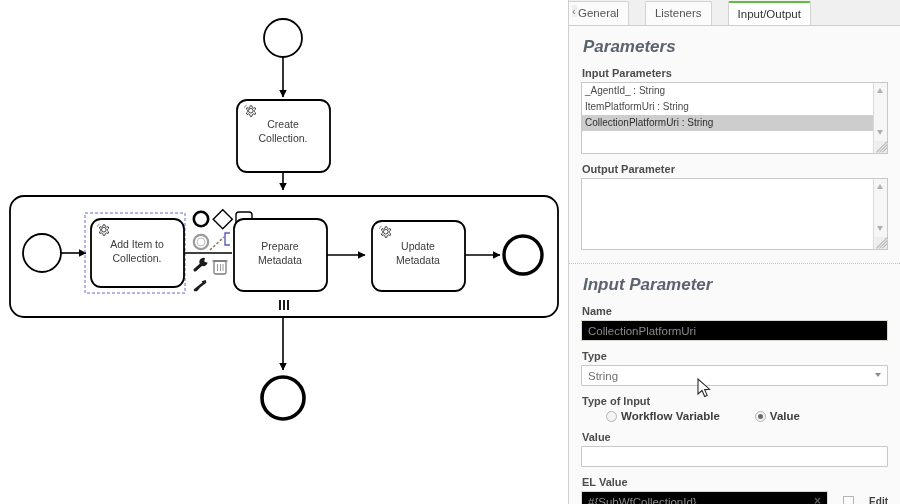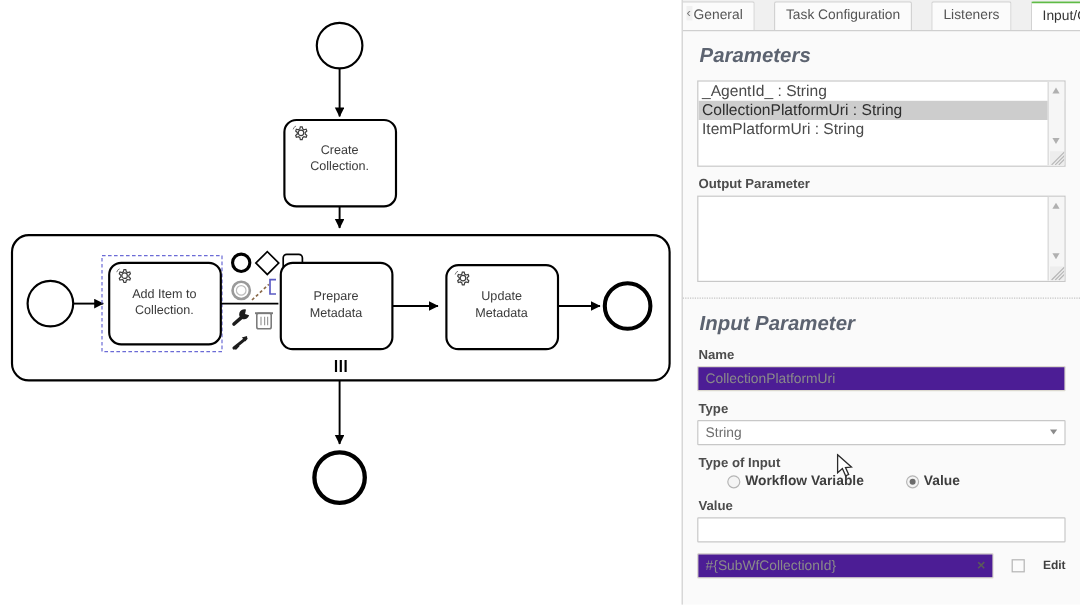--- a/index.html
+++ b/index.html
@@ -100,21 +100,21 @@
     position: relative;
     background: #fff;
     border: 1px solid #c8c8c8;
     height: 72px;
     box-sizing: border-box;
     overflow: hidden;
   }
   .listbox.tall { height: 72px; }
   .listrows { padding: 0; }
   .listrow {
-    font-size: 13px;
+    font-size: 10px;
     color: #4a4a4a;
     line-height: 16px;
     padding: 0 3px;
     white-space: nowrap;
   }
   .listrow.selected { background: #cdcdcd; color: #2e2e2e; }
   .vscroll {
     position: absolute; top: 0; right: 0; bottom: 0;
     width: 13px;
     background: #f6f6f6;
@@ -157,21 +157,21 @@
     border: 1px solid #c8c8c8;
     background: #ffffff;
     font-size: 11.5px;
     color: #6f6f6f;
     padding: 0 6px;
     font-family: "Liberation Sans", sans-serif;
     outline: none;
     border-radius: 1px;
   }
   .txt.disabled {
-    background: #4c1d95;
+    background: #000000;
     border-color: #dcd9cf;
     color: #8a8a8a;
   }
   .selectwrap { position: relative; }
   .selectwrap .caret {
     position: absolute; right: 7px; top: 8px;
     width: 0; height: 0;
     border-left: 3.5px solid transparent;
     border-right: 3.5px solid transparent;
     border-top: 4.5px solid #8b8b8b;
@@ -322,36 +322,36 @@
       <line x1="283" y1="317" x2="283" y2="370" stroke="#000" stroke-width="1.6" marker-end="url(#arw)"></line>
       <circle cx="283" cy="398" r="21" fill="#fff" stroke="#000" stroke-width="3.6"></circle>
     </svg>
   </div>
 
   <div id="panel">
 
     <div class="tabbar">
       <span class="tabchev">‹</span>
       <div class="tab clipped-left">General</div>
-      <div class="tab">Task Configuration</div>
       <div class="tab">Listeners</div>
       <div class="tab active">Input/Output</div>
 
     </div>
 
     <div class="panel-body">
 
       <div class="section">
         <div class="sec-title">Parameters</div>
 
+        <div class="field-label">Input Parameters</div>
         <div class="listbox">
           <div class="listrows">
             <div class="listrow">_AgentId_ : String</div>
+            <div class="listrow">ItemPlatformUri : String</div>
             <div class="listrow selected">CollectionPlatformUri : String</div>
-            <div class="listrow">ItemPlatformUri : String</div>
           </div>
           <div class="vscroll">
             <span class="arrow-up"></span>
             <span class="arrow-dn"></span>
           </div>
           <div class="resize-grip">
             <i></i>
               <i></i>
               <i></i>
           </div>
@@ -404,20 +404,21 @@
           </span>
         </div>
 
         <div class="sp9"></div>
 
         <div class="field-label">Value</div>
         <input class="txt" type="text" value="" style="">
 
         <div class="sp9"></div>
 
+        <div class="field-label">EL Value</div>
         <div class="elrow">
           <div class="elfield">
             <input class="txt disabled" type="text" readonly="" value="#{SubWfCollectionId}" style="">
             <span class="clearx">×</span>
           </div>
           <span class="chk"></span>
           <span class="chklabel">Edit</span>
         </div>
       </div>
     </div>

